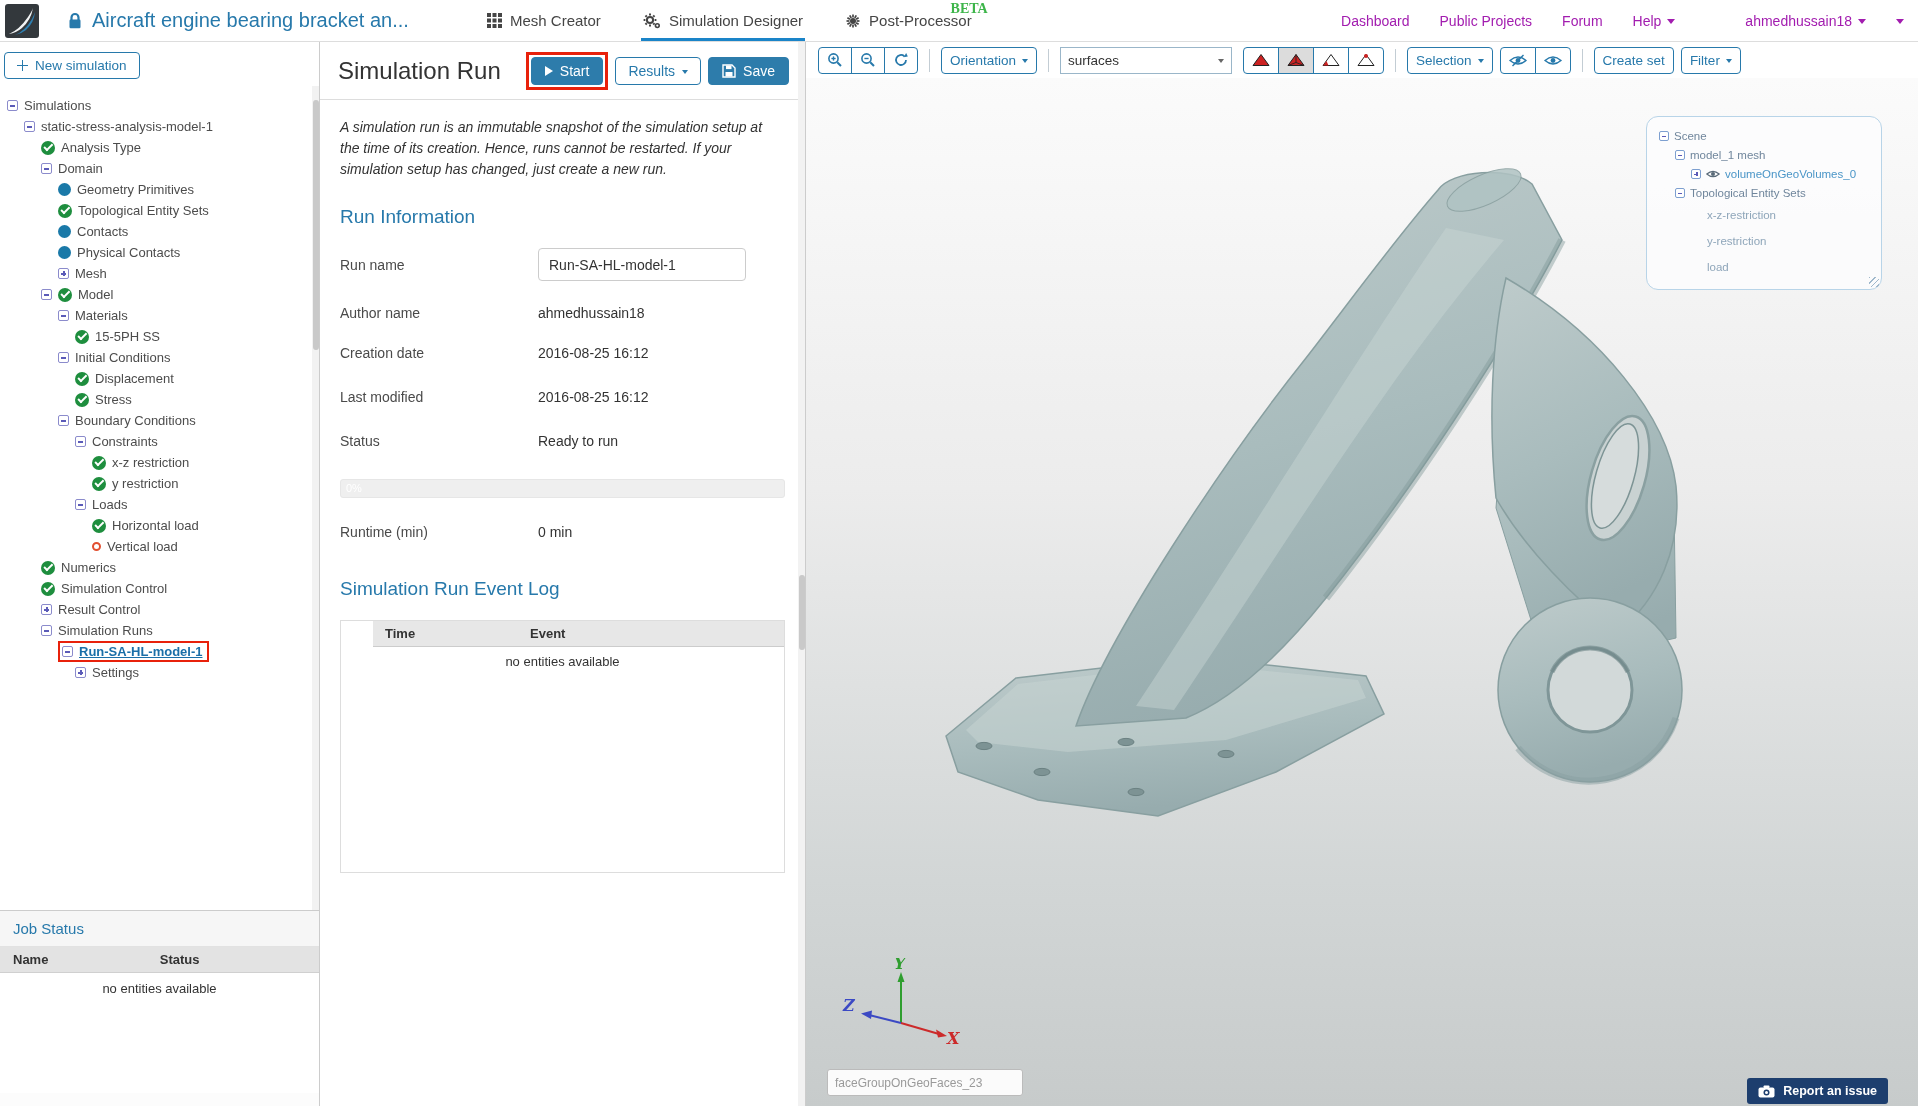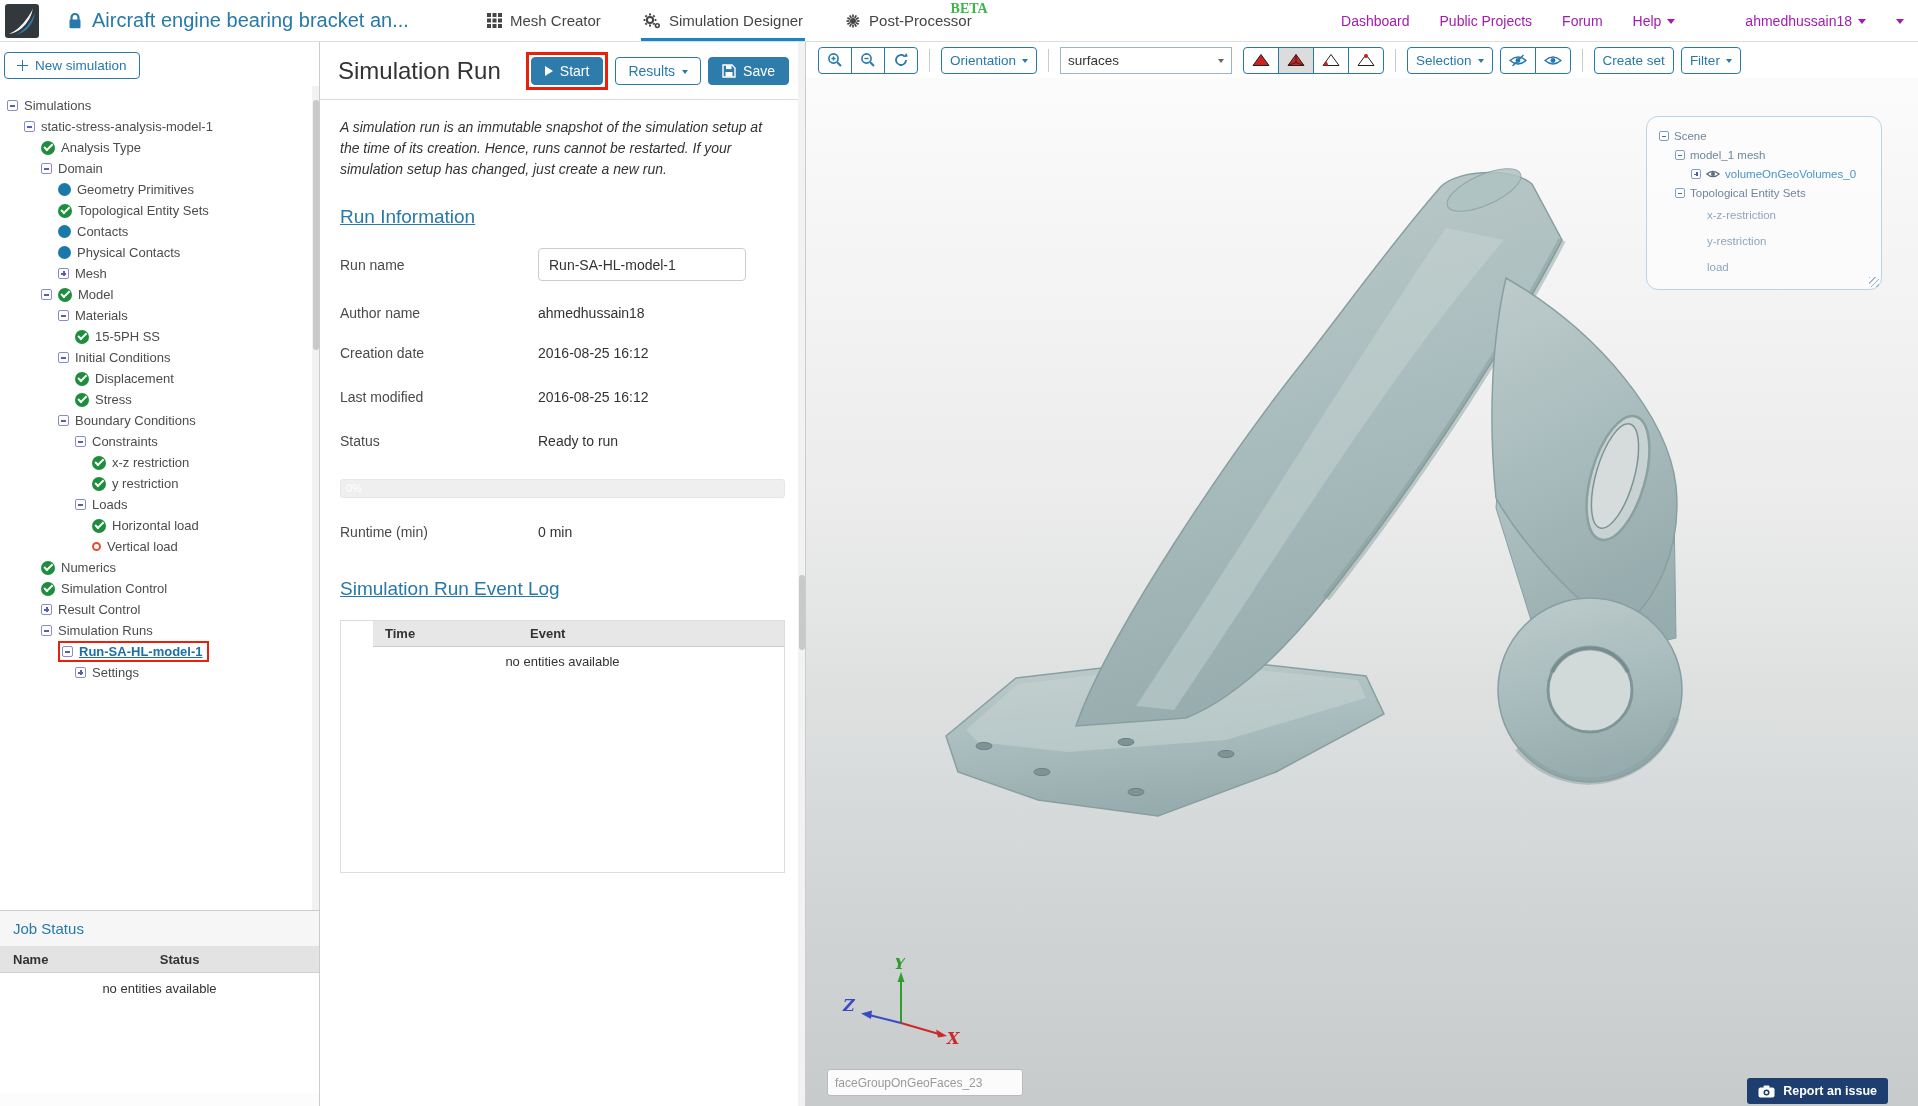--- a/index.html
+++ b/index.html
@@ -65,21 +65,21 @@
   .rp-head { display:flex; align-items:center; padding:10px 16px 9px 18px; border-bottom:1px solid #ddd; }
   .rp-title { font-size:24px; color:#333; flex:1; }
   .red-wrap { border:3px solid #e8210b; padding:2px; display:inline-block; margin-right:4px; }
   .btn-primary { display:inline-flex; align-items:center; gap:7px; background:#2d7cab; border:1px solid #2d7cab;
     color:#fff; border-radius:4px; padding:5px 13px; font-size:14px; cursor:pointer; }
   .btn-blue-outline { display:inline-flex; align-items:center; gap:7px; background:#fff; border:1px solid #2779ab;
     color:#2779ab; border-radius:4px; padding:5px 12px; font-size:14px; cursor:pointer; margin:0 7px 0 3px; }
   .play-ic { width:0; height:0; border-left:8px solid #fff; border-top:5px solid transparent; border-bottom:5px solid transparent; }
   .rp-desc { padding:17px 22px 0 20px; font-style:italic; font-size:14px; color:#333; line-height:1.5; }
   .rp-section { padding:0 20px; }
-  .rp-h2 { color:#2779ab; font-size:19px; margin:26px 0 20px 0; font-weight:normal;text-decoration:underline; }
+  .rp-h2 { color:#2779ab; font-size:19px; margin:26px 0 20px 0; font-weight:normal; }
   .field { display:flex; align-items:center; margin-bottom:24px; }
   .field .lbl { width:198px; font-size:14px; color:#4a4a4a; }
   .field .val { font-size:14px; color:#333; }
   .field input { width:208px; height:33px; border:1px solid #ccc; border-radius:4px; padding:0 10px;
     font-size:14px; color:#333; font-family:inherit; outline:none; }
   .progress { height:19px; background:#efefef; border:1px solid #e6e6e6; border-radius:3px; margin:4px 0 26px 0;
     font-size:11px; color:#fff; padding:2px 5px; }
   .elog-table { border:1px solid #ddd; height:253px; margin-bottom:10px; }
   .elog-head { display:flex; background:#e7e7e7; border-bottom:1px solid #ccc; font-size:13px; font-weight:bold; color:#333;margin-left:32px; }
   .elog-head span { padding:5px 12px; }

